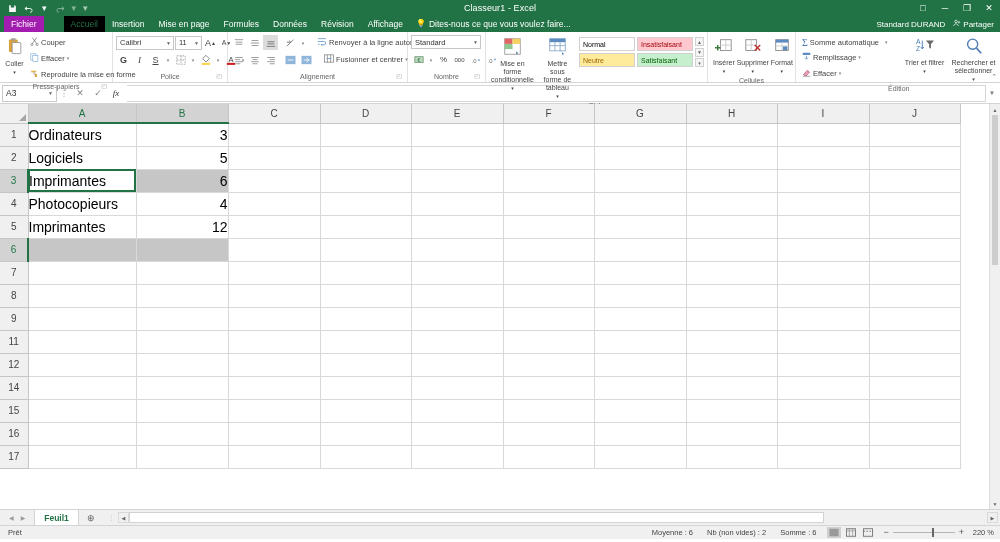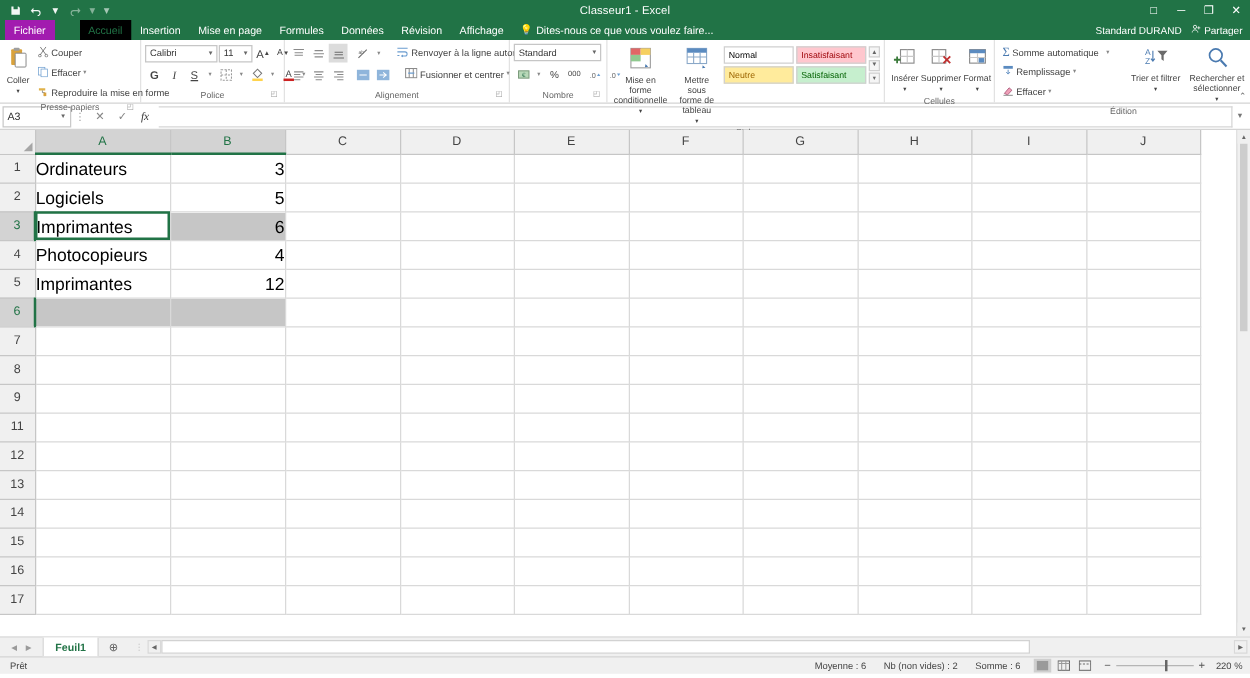--- a/index.html
+++ b/index.html
@@ -843,33 +843,20 @@
           <td class="cell" style="width: 91px; height: 23px;"></td>
           <td class="cell" style="width: 92px; height: 23px;"></td>
           <td class="cell" style="width: 91px; height: 23px;"></td>
           <td class="cell" style="width: 92px; height: 23px;"></td>
           <td class="cell" style="width: 91px; height: 23px;"></td>
           <td class="cell" style="width: 92px; height: 23px;"></td>
           <td class="cell" style="width: 91px; height: 23px;"></td>
         </tr>
         <tr>
           <td class="rowhead" style="height: 23px;">12</td>
-          <td class="cell" style="width: 108px; height: 23px;"></td>
-          <td class="cell num" style="width: 92px; height: 23px;"></td>
-          <td class="cell" style="width: 92px; height: 23px;"></td>
-          <td class="cell" style="width: 91px; height: 23px;"></td>
-          <td class="cell" style="width: 92px; height: 23px;"></td>
-          <td class="cell" style="width: 91px; height: 23px;"></td>
-          <td class="cell" style="width: 92px; height: 23px;"></td>
-          <td class="cell" style="width: 91px; height: 23px;"></td>
-          <td class="cell" style="width: 92px; height: 23px;"></td>
-          <td class="cell" style="width: 91px; height: 23px;"></td>
-        </tr>
-        <tr>
-          <td class="rowhead" style="height: 23px;">13</td>
           <td class="cell" style="width: 108px; height: 23px;"></td>
           <td class="cell num" style="width: 92px; height: 23px;"></td>
           <td class="cell" style="width: 92px; height: 23px;"></td>
           <td class="cell" style="width: 91px; height: 23px;"></td>
           <td class="cell" style="width: 92px; height: 23px;"></td>
           <td class="cell" style="width: 91px; height: 23px;"></td>
           <td class="cell" style="width: 92px; height: 23px;"></td>
           <td class="cell" style="width: 91px; height: 23px;"></td>
           <td class="cell" style="width: 92px; height: 23px;"></td>
           <td class="cell" style="width: 91px; height: 23px;"></td>

